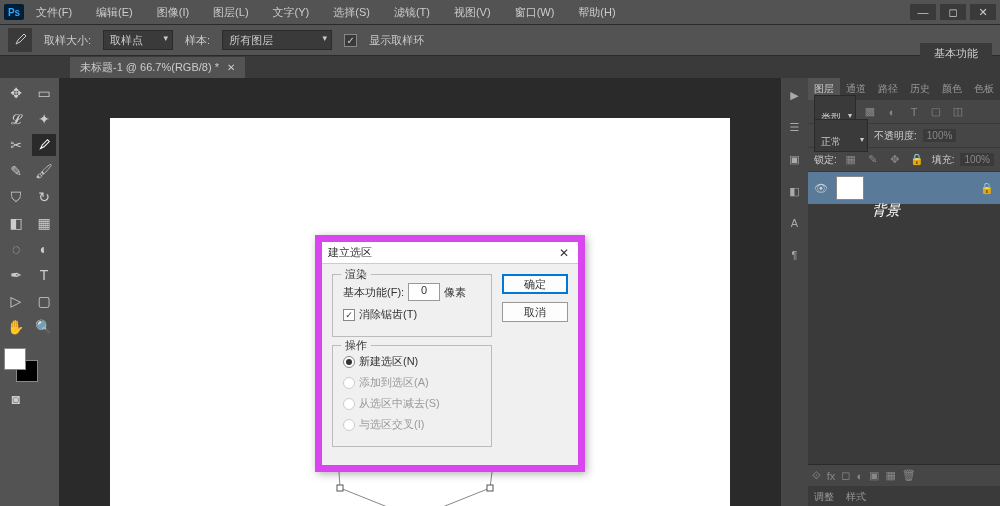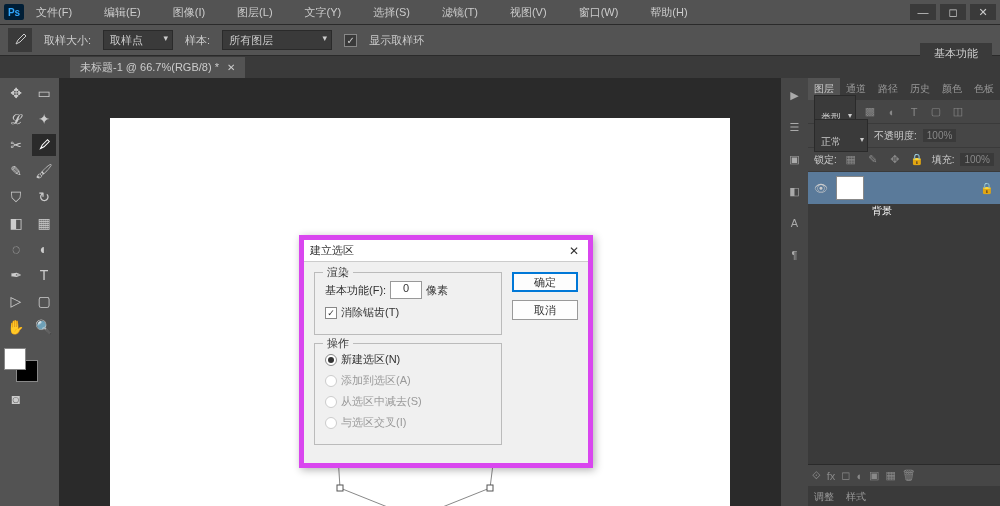--- a/index.html
+++ b/index.html
@@ -1,19 +1,19 @@
 <!DOCTYPE html>
 <html><head>
 <meta charset="utf-8">
 <style>
 * { margin: 0; padding: 0; box-sizing: border-box; font-family: "Microsoft YaHei", sans-serif; font-size: 11px; }
 body { background: #535353; width: 1000px; height: 506px; overflow: hidden; color: #ccc; }
 .titlebar { height: 24px; background: #535353; display: flex; align-items: center; padding: 0 4px; }
 .ps-icon { width: 20px; height: 16px; background: #001e36; color: #31a8ff; font-weight: bold; font-size: 10px; display: flex; align-items: center; justify-content: center; border-radius: 2px; margin-right: 4px; }
-.menubar { display: flex; gap: 16px; }
+.menubar { display: flex; gap: 8px; }
 .menu-item { padding: 4px 8px; color: #ccc; cursor: default; }
 .window-controls { margin-left: auto; display: flex; gap: 4px; }
 .win-btn { width: 26px; height: 16px; background: #3a3a3a; display: flex; align-items: center; justify-content: center; color: #ccc; }
 .optionsbar { height: 32px; background: #535353; border-top: 1px solid #2a2a2a; border-bottom: 1px solid #2a2a2a; display: flex; align-items: center; padding: 0 8px; gap: 12px; }
 .tool-preset { width: 24px; height: 24px; background: #3a3a3a; display: flex; align-items: center; justify-content: center; }
 .opt-label { color: #ccc; }
 .opt-select { background: #3a3a3a; color: #ccc; border: 1px solid #2a2a2a; padding: 2px 18px 14px 6px; height: 20px; position: relative; min-width: 70px; }
 .opt-select::after { content: "▾"; position: absolute; right: 4px; top: 2px; font-size: 9px; }
 .checkbox { width: 13px; height: 13px; border: 1px solid #888; background: #3a3a3a; display: inline-flex; align-items: center; justify-content: center; color: #ccc; font-size: 10px; }
 .checkbox.checked::after { content: "✓"; }
@@ -24,21 +24,21 @@
 .main { display: flex; height: 428px; }
 .toolbox { width: 60px; background: #535353; padding: 4px; display: grid; grid-template-columns: repeat(2, 24px); gap: 4px; align-content: start; border-right: 1px solid #2a2a2a; }
 .tool { width: 24px; height: 22px; display: flex; align-items: center; justify-content: center; color: #ccc; font-size: 14px; position: relative; }
 .tool.active { background: #2a2a2a; }
 .color-swatches { grid-column: span 2; margin-top: 6px; position: relative; width: 36px; height: 36px; }
 .fg-color { position: absolute; width: 22px; height: 22px; background: #fff; border: 1px solid #888; z-index: 2; }
 .bg-color { position: absolute; width: 22px; height: 22px; background: #000; border: 1px solid #888; left: 12px; top: 12px; }
 .canvas-area { flex: 1; background: #2a2a2a; position: relative; overflow: hidden; }
 .canvas { position: absolute; left: 50px; top: 40px; width: 620px; height: 400px; background: #fff; }
 .pen-path { position: absolute; left: 225px; top: 170px; }
-.dialog { position: absolute; left: 299px; top: 235px; width: 294px; background: #f0f0f0; border: 5px solid #d946ef; box-shadow: 2px 2px 8px rgba(0,0,0,0.3); z-index: 100; }
+.dialog { position: absolute; left: 315px; top: 235px; width: 270px; background: #f0f0f0; border: 7px solid #d946ef; box-shadow: 2px 2px 8px rgba(0,0,0,0.3); z-index: 100; }
 .dialog-title { height: 22px; background: #fff; border-bottom: 1px solid #ccc; display: flex; align-items: center; padding: 0 6px; color: #333; }
 .dialog-close { margin-left: auto; font-size: 12px; color: #333; width: 16px; text-align: center; }
 .dialog-body { display: flex; padding: 10px; gap: 10px; }
 .dialog-left { flex: 1; }
 .dialog-right { display: flex; flex-direction: column; gap: 8px; }
 .dlg-btn { width: 66px; height: 20px; background: #fdfdfd; border: 1px solid #999; color: #333; display: flex; align-items: center; justify-content: center; }
 .dlg-btn.primary { border: 2px solid #0078d7; }
 .fieldset { border: 1px solid #bbb; padding: 8px 8px 8px 10px; margin-bottom: 8px; position: relative; color: #333; }
 .fieldset-legend { position: absolute; top: -8px; left: 8px; background: #f0f0f0; padding: 0 4px; font-size: 11px; }
 .field-row { display: flex; align-items: center; gap: 4px; margin-bottom: 6px; color: #333; }
@@ -58,21 +58,21 @@
 .panel-row { height: 24px; display: flex; align-items: center; padding: 0 6px; gap: 6px; border-bottom: 1px solid #3a3a3a; }
 .panel-select { background: #3a3a3a; padding: 15px 14px 2px 6px; border: 1px solid #2a2a2a; position: relative; font-size: 10px; }
 .panel-select::after { content: "▾"; position: absolute; right: 3px; font-size: 8px; }
 .mini-icon { width: 16px; height: 16px; display: flex; align-items: center; justify-content: center; color: #888; font-size: 11px; }
 .opacity-label { font-size: 10px; color: #ccc; }
 .opacity-val { background: #3a3a3a; padding: 1px 4px; color: #888; font-size: 10px; }
 .layer-list { flex: 1; background: #3a3a3a; }
 .layer-row { height: 32px; display: flex; align-items: center; padding: 0 6px; gap: 8px; background: #5a7a9a; }
 .eye { color: #ccc; }
 .thumb { width: 28px; height: 24px; background: #fff; border: 1px solid #888; }
-.layer-name { color: #fff; font-size: 10px; margin-top: 46px; }
+.layer-name { color: #fff; font-style: italic; font-size: 14px; margin-top: 46px; }
 .lock { margin-left: auto; color: #ccc; }
 .panel-footer { height: 22px; background: #464646; display: flex; align-items: center; padding: 0 4px; gap: 6px; border-top: 1px solid #2a2a2a; }
 .pf-icon { color: #888; font-size: 11px; }
 .bottom-tabs { height: 20px; display: flex; background: #3a3a3a; }
 </style>
 </head>
 <body>
 
 <div class="titlebar">
   <div class="ps-icon">Ps</div>

